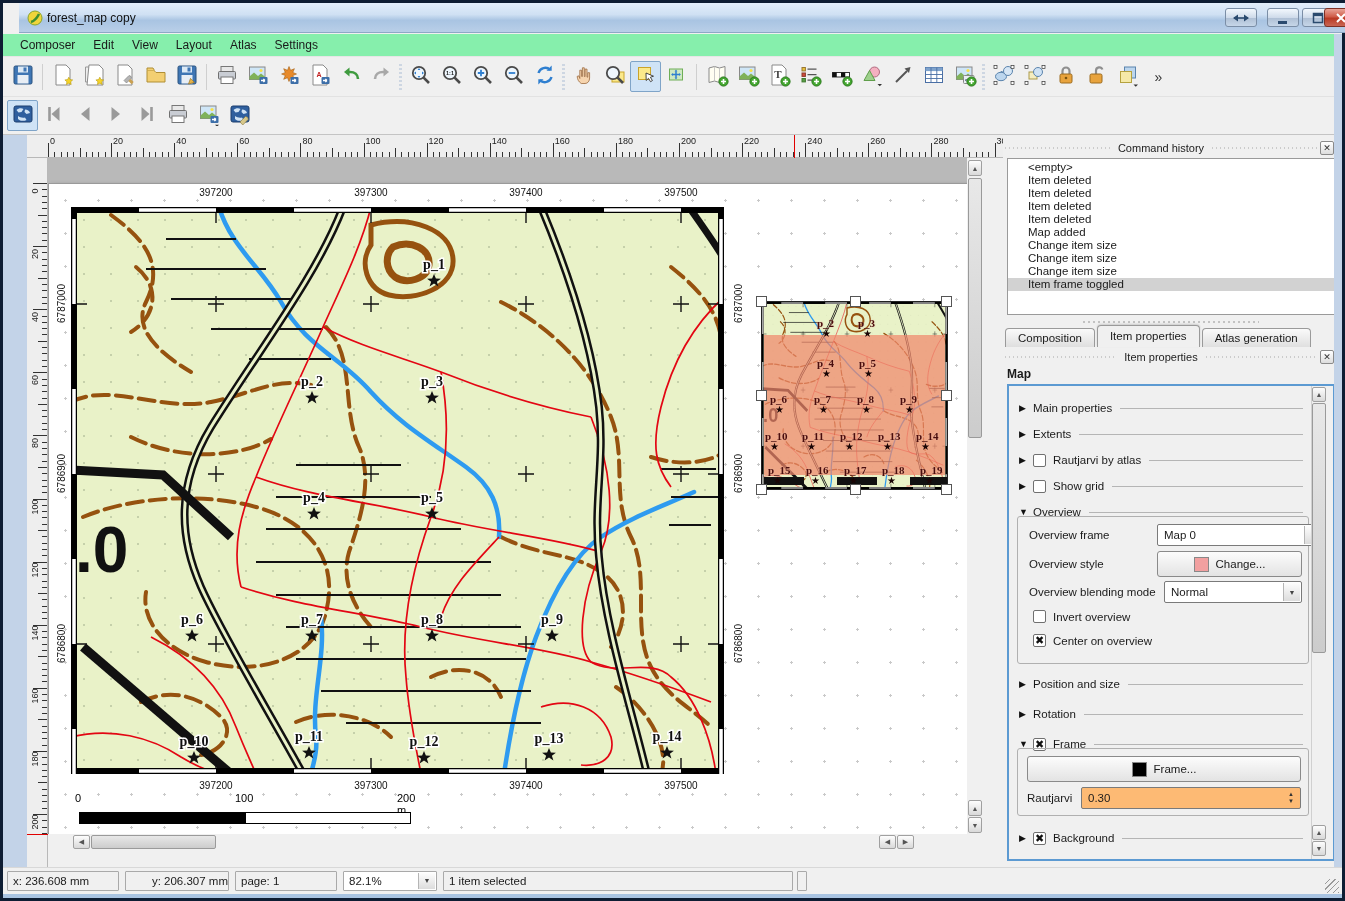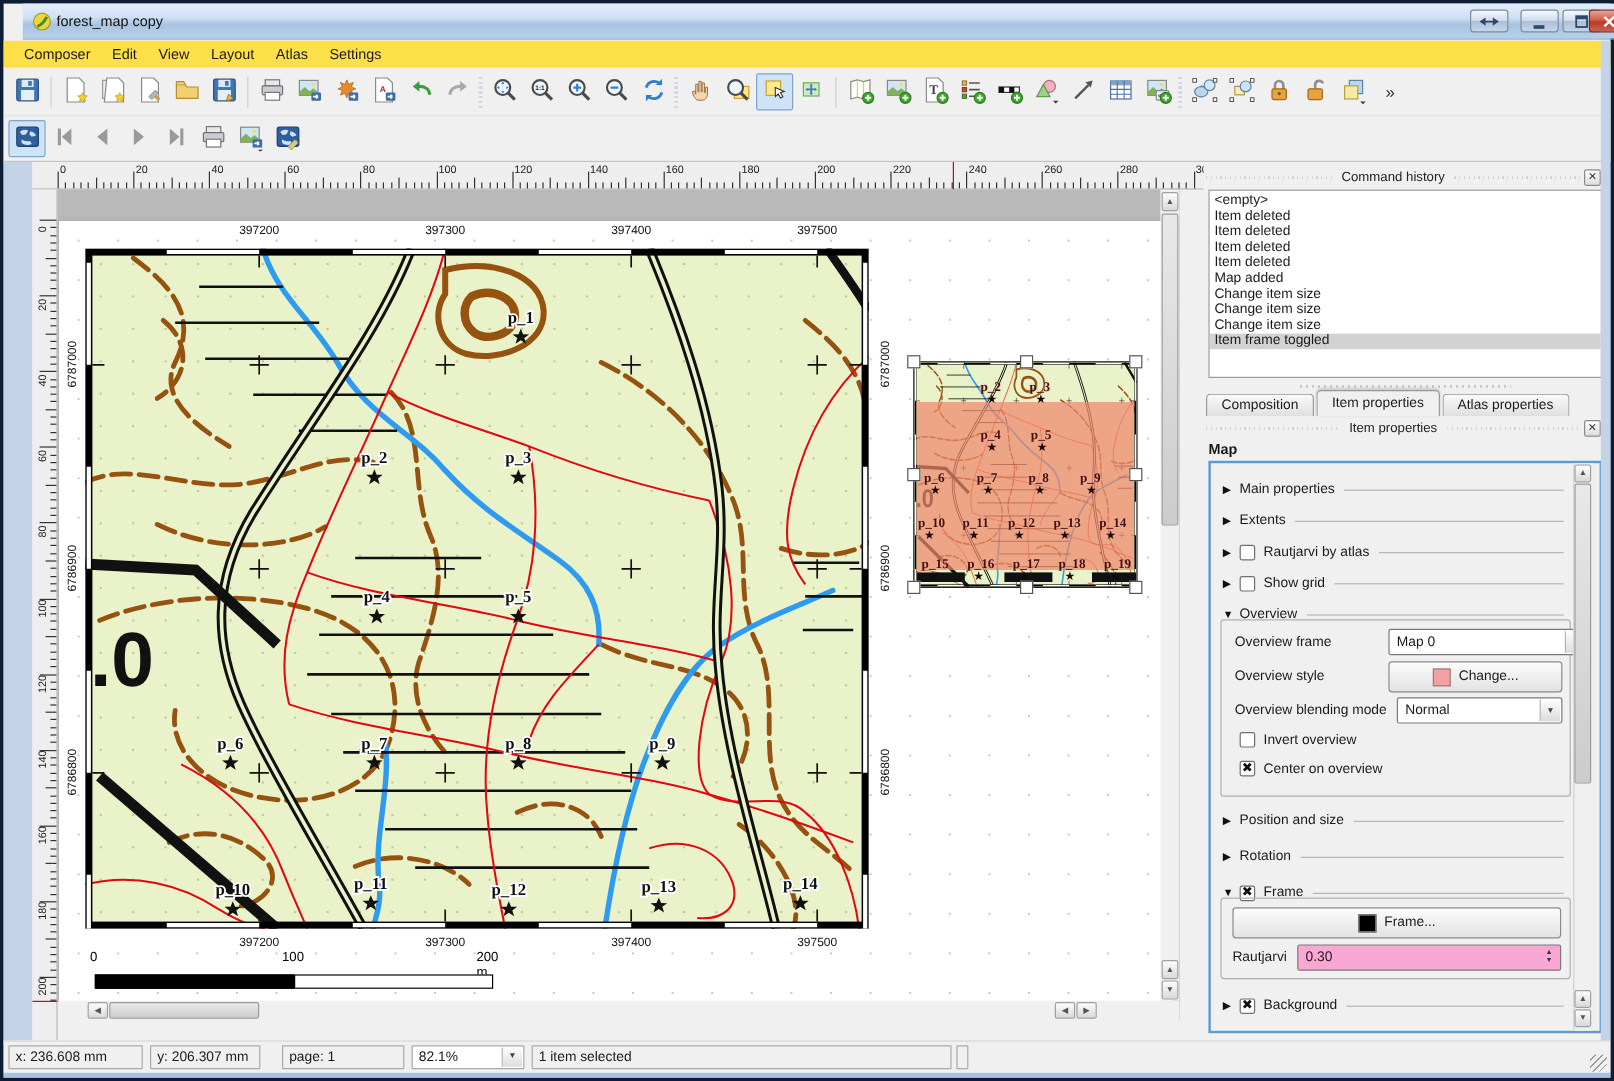--- a/index.html
+++ b/index.html
@@ -13,21 +13,21 @@
   #titlebar { left:16px; top:0; width:1339px; height:30px;
     background:linear-gradient(#e3eefb 0%, #cfe0f3 40%, #a9c4e2 60%, #b9cfe8 100%);
     border-bottom:1px solid #8ea8c6; display:flex; align-items:center; }
   #title-text { font-size:12px; color:#111; margin-left:6px; }
   .wbtn { width:32px; height:19px; border:1px solid #7b8ea6; border-radius:3px;
     background:linear-gradient(#f3f8fd,#cfdbea 50%,#aebfd4 52%,#c6d6e8);
     display:flex; align-items:center; justify-content:center; margin-left:3px; }
   .wbtn.close { background:linear-gradient(#e8a396,#cf5d49 45%,#b93a24 55%,#c96553); border-color:#7e3025; }
 
   
-  #menubar { left:0; top:31px; width:1339px; height:23px; background:#fde047;
+  #menubar { left:0; top:31px; width:1339px; height:23px; background:#86efac;
     display:flex; align-items:center; padding-left:8px; border-bottom:1px solid #e6e6e6;}
   .menu-item { padding:3px 9px; }
   .toolbar { left:0; width:1339px; background:#f0f0f0; display:flex; align-items:center; }
   #toolbar-main { top:54px; height:40px; border-bottom:1px solid #e2e2e2; padding-left:4px;}
   #toolbar-atlas { top:94px; height:38px; border-bottom:1px solid #c4c4c4; padding-left:4px;}
   .tbtn { width:31px; height:31px; border:1px solid transparent; border-radius:2px;
     display:flex; align-items:center; justify-content:center; flex:0 0 auto;}
   .tbtn.active { background:#cfe3f6; border:1px solid #7fa4c8; }
   .tsep { width:9px; height:26px; flex:0 0 auto; position:relative;}
   .tsep:before { content:""; position:absolute; left:4px; top:0; width:1px; height:26px; background:#cfcfcf;}
@@ -75,21 +75,21 @@
 
   
   #right-panel { left:1000px; top:132px; width:336px; height:732px; background:#f0f0f0; }
   .dock-header { position:absolute; height:17px; display:flex; align-items:center; }
   .dock-title { font-size:11px; color:#222; padding:0 8px; white-space:nowrap;}
   .dock-tex { flex:1; height:8px; background:repeating-linear-gradient(90deg,#cbcbcb 0 1px,transparent 1px 4px); background-size:100% 2px; background-position:0 3px; background-repeat:no-repeat;}
   .dock-close { width:14px; height:14px; border:1px solid #8a8a8a; border-radius:2px; background:linear-gradient(#fff,#ddd);
     display:flex; align-items:center; justify-content:center; font-size:9px; color:#333; margin:0 3px;}
   #history-list { position:absolute; left:4px; top:23px; width:328px; height:157px; background:#fff;
     border:1px solid #9a9a9a; font-size:11.5px; overflow:hidden; padding-top:2px;}
-  .hist-item { padding:0 4px; height:13px; line-height:13px; }
+  .hist-item { padding:0 20px; height:13px; line-height:13px; }
   .hist-item.sel { background:#d2d2d2; }
   #dock-splitter { position:absolute; left:80px; top:184px; width:176px; height:6px;
     background:repeating-linear-gradient(90deg,#c2c2c2 0 2px,transparent 2px 5px); background-size:100% 2px; background-position:0 2px; background-repeat:no-repeat;}
 
   #tabs { position:absolute; left:2px; top:190px; width:332px; height:22px; display:flex; align-items:flex-end;}
   .tab { height:19px; border:1px solid #9a9a9a; border-bottom:none; border-radius:4px 4px 0 0;
     background:linear-gradient(#fafafa,#dfdfdf); padding:0 12px; font-size:11.5px; line-height:18px; margin-right:2px;}
   .tab.active { height:22px; background:#f0f0f0; line-height:21px; z-index:2; box-shadow:0 -1px 2px rgba(0,0,0,.15);}
 
   #props-header-map { position:absolute; left:4px; top:232px; width:328px; height:18px; font-weight:bold; font-size:12px;}
@@ -103,21 +103,21 @@
     display:flex; align-items:center; justify-content:center; font-size:11px; font-weight:bold; color:#111; line-height:11px;}
   .groupbox { position:absolute; border:1px solid #b0b0b0; border-radius:3px; }
   .fieldlab { position:absolute; font-size:11.5px; }
   .combo { position:absolute; height:22px; background:#fff; border:1px solid #7a7a7a; border-radius:2px;
     font-size:11.5px; display:flex; align-items:center; padding-left:6px;}
   .combo .dd { position:absolute; right:1px; top:1px; bottom:1px; width:17px; border-left:1px solid #b5b5b5;
     background:linear-gradient(#fdfdfd,#dcdcdc); display:flex; align-items:center; justify-content:center; font-size:7px; color:#444;}
   .pbutton { position:absolute; height:26px; background:linear-gradient(#fcfcfc,#e3e3e3); border:1px solid #8a8a8a;
     border-radius:3px; font-size:11.5px; display:flex; align-items:center; justify-content:center; gap:7px;}
   .swatch { width:15px; height:15px; border:1px solid #888; }
-  .spin { position:absolute; height:22px; background:#f9a8d4; border:1px solid #7a7a7a; border-radius:2px;
+  .spin { position:absolute; height:22px; background:#fdba74; border:1px solid #7a7a7a; border-radius:2px;
     font-size:11.5px; display:flex; align-items:center; padding-left:6px;}
   .spin .arrows { position:absolute; right:1px; top:0; bottom:0; width:16px; display:flex; flex-direction:column;
     align-items:center; justify-content:center; font-size:6px; color:#333; line-height:7px;}
   .checkrow { position:absolute; display:flex; align-items:center; font-size:11.5px; }
 
   
   #props-scroll { position:absolute; left:308px; top:251px; width:16px; height:473px; background:#f0f0f0; border-left:1px solid #d0d0d0;}
 
   
   #statusbar { left:0; top:864px; width:1339px; height:27px; background:#f0f0f0; border-top:1px solid #d8d8d8;}
@@ -1042,21 +1042,21 @@
         <div class="hist-item">Change item size</div>
         <div class="hist-item">Change item size</div>
         <div class="hist-item">Change item size</div>
         <div class="hist-item sel">Item frame toggled</div>
       </div>
     <div id="dock-splitter"></div>
 
     <div id="tabs">
         <span class="tab">Composition</span>
         <span class="tab active">Item properties</span>
-        <span class="tab">Atlas properties</span>
+        <span class="tab">Atlas generation</span>
       </div>
 
     <div class="dock-header" style="left:2px;top:213px;width:332px;">
       <div class="dock-tex"></div>
       <span class="dock-title">Item properties</span>
       <div class="dock-tex"></div>
       <span class="dock-close">✕</span>
     </div>
     <div id="props-header-map">Map</div>
 
@@ -1157,21 +1157,21 @@
     <div id="props-scroll">
       <div class="sb-btn" style="left:0px;top:1px;width:14px;height:15px;">▲</div>
       <div class="sb-thumb" style="left:0px;top:17px;width:14px;height:250px;"></div>
       <div class="sb-btn" style="left:0px;top:439px;width:14px;height:15px;">▲</div>
       <div class="sb-btn" style="left:0px;top:455px;width:14px;height:15px;">▼</div>
     </div>
   </div>
 
   <div class="abs" id="statusbar">
     <div class="sfield" style="left:4px;width:112px;">x: 236.608 mm</div>
-    <div class="sfield" style="left:122px;width:92px;">y: 206.307 mm</div>
+    <div class="sfield" style="left:122px;width:104px;text-align:right;">y: 206.307 mm</div>
     <div class="sfield" style="left:232px;width:102px;">page: 1</div>
     <div class="sfield" id="zoom-combo" style="left:340px;width:94px;">
       <span>82.1%</span>
       <span class="dd">▼</span>
     </div>
     <div class="sfield" style="left:440px;width:350px;">1 item selected</div>
     <div class="sfield" style="left:794px;width:10px;"></div>
   </div>
   <div class="abs" id="right-strip"></div>
   <div class="abs" id="bottom-strip"></div>

